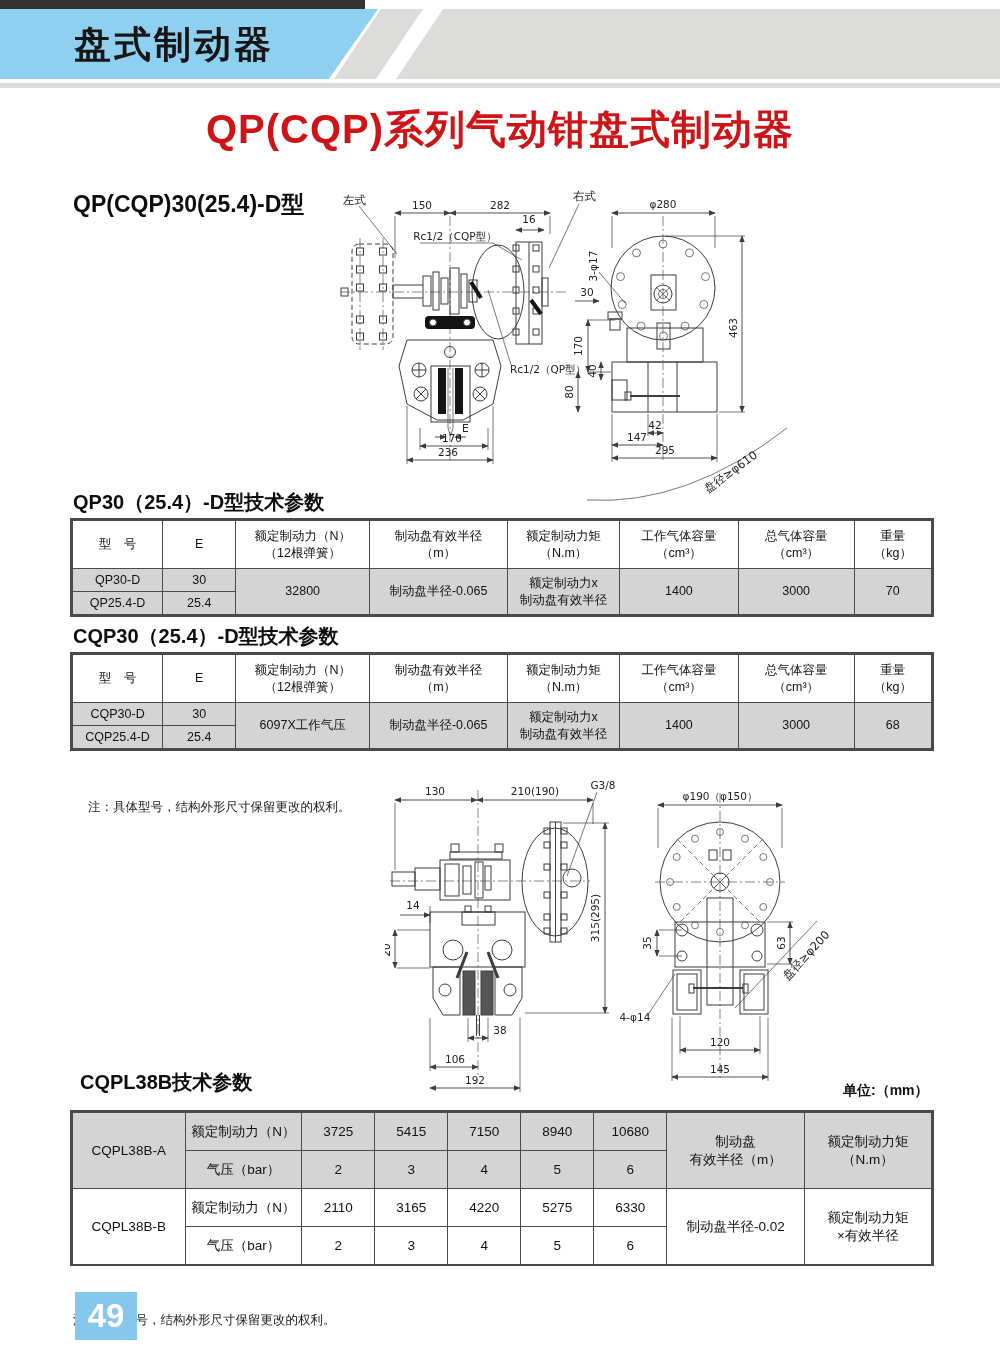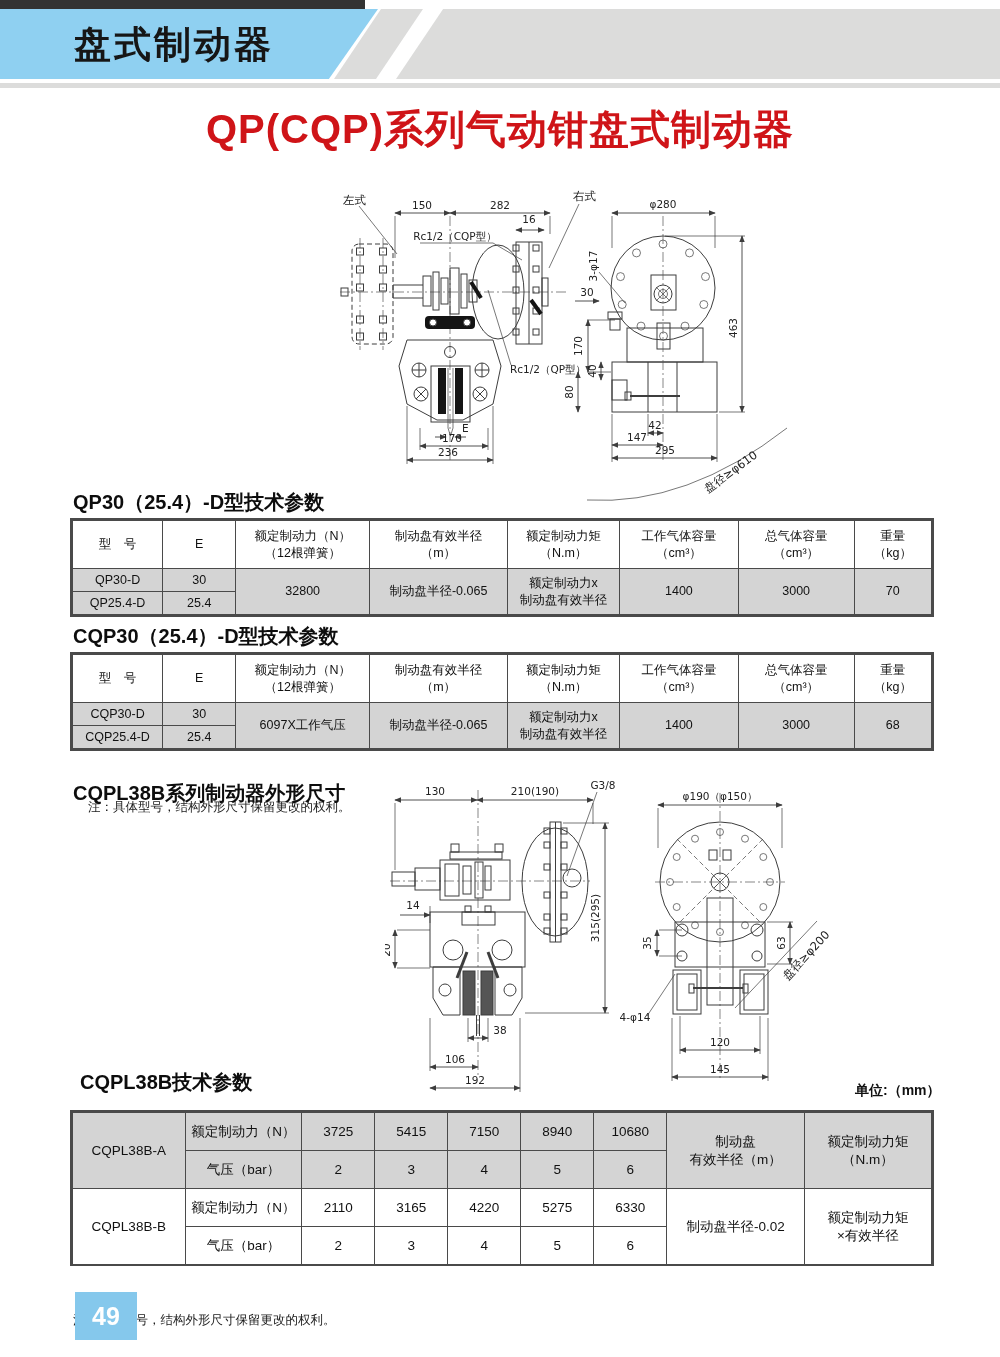--- a/index.html
+++ b/index.html
@@ -20,30 +20,30 @@
               color:#cf1418;letter-spacing:1px;}
   .h-sec{font-weight:bold;color:#0d0d0d;}
   #h1{left:73px;top:189px;font-size:23px;}
   #h2{left:73px;top:489px;font-size:20px;}
   #h3{left:73px;top:623px;font-size:20px;}
   #h4{left:73px;top:780px;font-size:20px;}
   #h5{left:80px;top:1069px;font-size:20px;}
   .note{font-size:12.5px;color:#1a1a1a;margin-top:43px;}
   #note1{left:88px;top:756px;}
   #note2{left:73px;top:1269px;}
-  .unit{left:843px;top:1082px;font-size:14px;font-weight:bold;margin-left:12px;}
+  .unit{left:843px;top:1082px;font-size:14px;font-weight:bold;}
   
   .tbl{position:absolute;border:2px solid #4a4a4a;background:#fff;}
   .tbl table{border-collapse:collapse;width:100%;height:100%;table-layout:fixed;}
   .tbl td{border:1px solid #4a4a4a;text-align:center;vertical-align:middle;
           white-space:pre-line;font-size:12.5px;padding:1px;line-height:1.3;color:#111;}
   #tbl3 td{font-size:13.5px;}
   td.s{background:#d4d4d4;}
   .pagebox{left:75px;top:1292px;width:62px;height:48px;background:#85c8ec;color:#fff;
-           font-size:25px;font-weight:bold;text-align:center;line-height:48px;}
+           font-size:33px;font-weight:bold;text-align:center;line-height:48px;}
   
   svg text{font-family:"DejaVu Sans",sans-serif;font-size:10.5px;fill:#222;}
   svg text.cn{font-size:11.5px;}
   .ln{stroke:#3d3d3d;stroke-width:1;fill:none;}
   .lt{stroke:#3d3d3d;stroke-width:.7;fill:none;}
   .dim{stroke:#3d3d3d;stroke-width:.9;fill:none;}
   .cl{stroke:#555;stroke-width:.7;fill:none;stroke-dasharray:10 3 2 3;}
   .dsh{stroke-dasharray:5 3;}
   .blk{fill:#141414;stroke:none;}
 </style>
@@ -54,20 +54,21 @@
 
   <div class="abs banner-dark"></div>
   <div class="abs banner-blue"></div>
   <div class="abs stripe1"></div>
   <div class="abs stripe2"></div>
   <div class="abs banner-line"></div>
   <div class="abs main-title">QP(CQP)系列气动钳盘式制动器</div>
 
   <div class="abs banner-text">盘式制动器</div>
 
+  <div class="abs h-sec" id="h1">QP(CQP)30(25.4)-D型</div>
 
   <svg class="abs" style="left:335px;top:188px;" width="610" height="322" viewBox="0 0 610 322">
     <defs>
       <marker id="a1" viewBox="0 0 10 10" refX="9" refY="5" markerWidth="8" markerHeight="8" orient="auto-start-reverse">
         <path d="M0,1L10,5L0,9z" fill="#3d3d3d"></path>
       </marker>
     </defs>
 
     <g>
       <text x="8" y="16" class="cn">左式</text>
@@ -344,21 +345,20 @@
       <tr style="height:23px">
         <td class="s">CQP25.4-D</td>
         <td class="s">25.4</td>
       </tr>
     </tbody>
       </table>
   </div>
 
   <div class="abs note" id="note1">注：具体型号，结构外形尺寸保留更改的权利。</div>
 
-  <div class="abs h-sec" id="h4">CQPL38B系列制动器外形尺寸</div>
 
   <svg class="abs" style="left:385px;top:778px;" width="525" height="317" viewBox="0 0 525 317">
     <defs>
       <marker id="a2" viewBox="0 0 10 10" refX="9" refY="5" markerWidth="8" markerHeight="8" orient="auto-start-reverse">
         <path d="M0,1L10,5L0,9z" fill="#3d3d3d"></path>
       </marker>
     </defs>
 
     <g>
       <line class="lt" x1="10" y1="25" x2="10" y2="92"></line>

